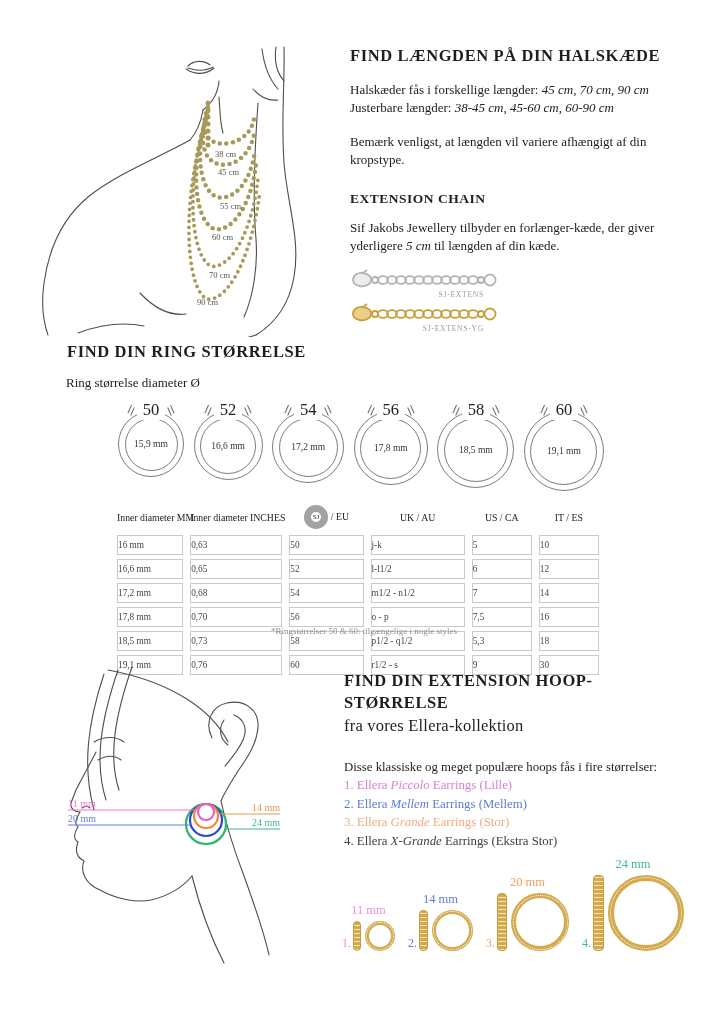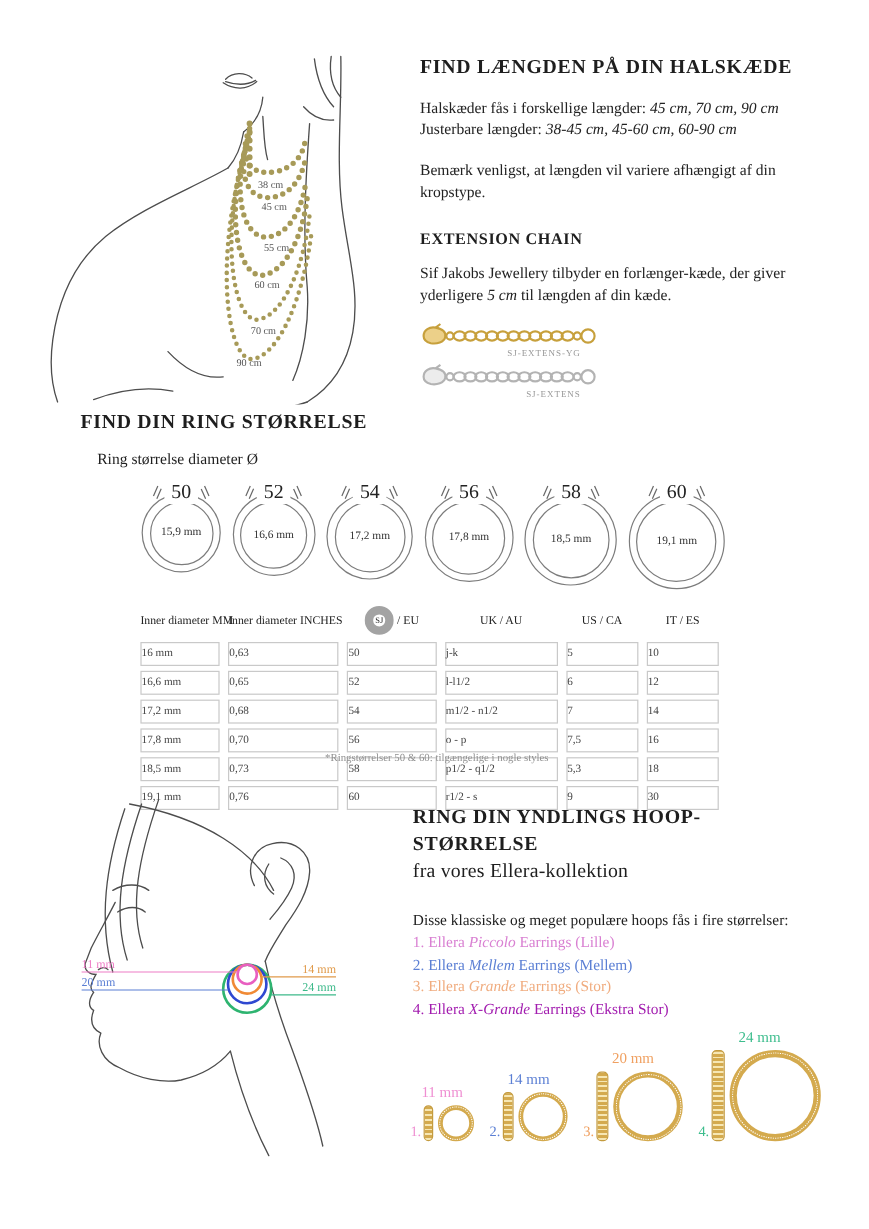--- a/index.html
+++ b/index.html
@@ -22,21 +22,21 @@
   .neck-text .h-main { margin-bottom:15px; }
   .neck-text .p1 { margin-bottom:15px; }
   .neck-text .p2 { margin-bottom:21px; }
   .ext-title { margin-bottom:12px; }
   .ext-body  { margin-bottom:13px; }
   .chain-block { width:150px; margin-bottom:2px; }
   .chain-label { font-size:7.5px; letter-spacing:.8px; color:#9a9a9a; text-align:right; padding-right:16px; margin:-1px 0 4px 0; }
 
   
   .ring-title { left:67px; top:342px; }
-  .ring-subtitle { left:81px; top:375px; font-size:13px; }
+  .ring-subtitle { left:66px; top:375px; font-size:13px; }
   .rings-row { left:118px; top:400px; width:486px; display:flex; justify-content:space-between; align-items:flex-start; }
   .ring { display:flex; flex-direction:column; align-items:center; }
   .ring-num { position:relative; z-index:2; background:#fff; padding:0 6px; margin-bottom:-9px; font-size:16.5px; color:#222; }
   .ring-num::before, .ring-num::after { content:""; position:absolute; top:7px; width:1.2px; height:9px; background:#666; }
   .ring-num::before { left:-5px; transform:rotate(24deg); box-shadow:-3.5px -1px 0 #666; }
   .ring-num::after  { right:-5px; transform:rotate(-24deg); box-shadow:3.5px -1px 0 #666; }
   .ring-outer { width:var(--d); height:var(--d); border:1px solid #7c7c7c; border-radius:50%; display:flex; align-items:center; justify-content:center; }
   .ring-inner { width:calc(var(--d) - 13px); height:calc(var(--d) - 13px); border:1px solid #7c7c7c; border-radius:50%; display:flex; align-items:center; justify-content:center; font-size:9.5px; color:#333; }
   .ring:nth-child(1){--d:66px} .ring:nth-child(2){--d:69px} .ring:nth-child(3){--d:72px}
   .ring:nth-child(4){--d:74px} .ring:nth-child(5){--d:77px} .ring:nth-child(6){--d:80px}
@@ -120,20 +120,44 @@
   <div class="h-main">FIND LÆNGDEN PÅ DIN HALSKÆDE</div>
   <div class="body-p p1">
     <div><span>Halskæder fås i forskellige længder: </span><i>45 cm, 70 cm, 90 cm</i></div>
     <div><span>Justerbare længder: </span><i>38-45 cm, 45-60 cm, 60-90 cm</i></div>
   </div>
   <div class="body-p p2">Bemærk venligst, at længden vil variere afhængigt af din kropstype.</div>
 
   <div class="h-sub ext-title">EXTENSION CHAIN</div>
   <div class="body-p ext-body">
     <span>Sif Jakobs Jewellery tilbyder en forlænger-kæde, der giver yderligere </span><i>5 cm</i><span> til længden af din kæde.</span>
+  </div>
+
+  <div class="chain-block">
+    <svg width="150" height="22" viewBox="0 0 150 22">
+      <g stroke-width="1.8" fill="none" stroke="#b3b3b3">
+        <path d="M3,11 C3,6 8,3 13,4 C19,5 22,8 21,12 C20,16 14,18 9,17 C5,16 3,14 3,11 Z" fill="#ececec"></path>
+        <path d="M13,4 L17,1"></path>
+        <circle cx="25" cy="11" r="3"></circle>
+        <ellipse cx="33" cy="11" rx="5" ry="3.8"></ellipse>
+          <ellipse cx="42" cy="11" rx="5" ry="3.8"></ellipse>
+        <ellipse cx="51" cy="11" rx="5" ry="3.8"></ellipse>
+          <ellipse cx="60" cy="11" rx="5" ry="3.8"></ellipse>
+        <ellipse cx="69" cy="11" rx="5" ry="3.8"></ellipse>
+          <ellipse cx="78" cy="11" rx="5" ry="3.8"></ellipse>
+        <ellipse cx="87" cy="11" rx="5" ry="3.8"></ellipse>
+          <ellipse cx="96" cy="11" rx="5" ry="3.8"></ellipse>
+        <ellipse cx="105" cy="11" rx="5" ry="3.8"></ellipse>
+          <ellipse cx="114" cy="11" rx="5" ry="3.8"></ellipse>
+        <ellipse cx="123" cy="11" rx="5" ry="3.8"></ellipse>
+        <circle cx="131" cy="11" r="3"></circle>
+        <circle cx="140" cy="11" r="5.5"></circle>
+      </g>
+    </svg>
+    <div class="chain-label">SJ-EXTENS</div>
   </div>
 
   <div class="chain-block">
     <svg width="150" height="22" viewBox="0 0 150 22">
       <g stroke-width="1.8" fill="none" stroke="#c7a03c">
         <path d="M3,11 C3,6 8,3 13,4 C19,5 22,8 21,12 C20,16 14,18 9,17 C5,16 3,14 3,11 Z" fill="#ecd089"></path>
         <path d="M13,4 L17,1"></path>
         <circle cx="25" cy="11" r="3"></circle>
         <ellipse cx="33" cy="11" rx="5" ry="3.8"></ellipse>
           <ellipse cx="42" cy="11" rx="5" ry="3.8"></ellipse>
@@ -145,44 +169,20 @@
           <ellipse cx="96" cy="11" rx="5" ry="3.8"></ellipse>
         <ellipse cx="105" cy="11" rx="5" ry="3.8"></ellipse>
           <ellipse cx="114" cy="11" rx="5" ry="3.8"></ellipse>
         <ellipse cx="123" cy="11" rx="5" ry="3.8"></ellipse>
         <circle cx="131" cy="11" r="3"></circle>
         <circle cx="140" cy="11" r="5.5"></circle>
       </g>
     </svg>
     <div class="chain-label">SJ-EXTENS-YG</div>
   </div>
-
-  <div class="chain-block">
-    <svg width="150" height="22" viewBox="0 0 150 22">
-      <g stroke-width="1.8" fill="none" stroke="#b3b3b3">
-        <path d="M3,11 C3,6 8,3 13,4 C19,5 22,8 21,12 C20,16 14,18 9,17 C5,16 3,14 3,11 Z" fill="#ececec"></path>
-        <path d="M13,4 L17,1"></path>
-        <circle cx="25" cy="11" r="3"></circle>
-        <ellipse cx="33" cy="11" rx="5" ry="3.8"></ellipse>
-          <ellipse cx="42" cy="11" rx="5" ry="3.8"></ellipse>
-        <ellipse cx="51" cy="11" rx="5" ry="3.8"></ellipse>
-          <ellipse cx="60" cy="11" rx="5" ry="3.8"></ellipse>
-        <ellipse cx="69" cy="11" rx="5" ry="3.8"></ellipse>
-          <ellipse cx="78" cy="11" rx="5" ry="3.8"></ellipse>
-        <ellipse cx="87" cy="11" rx="5" ry="3.8"></ellipse>
-          <ellipse cx="96" cy="11" rx="5" ry="3.8"></ellipse>
-        <ellipse cx="105" cy="11" rx="5" ry="3.8"></ellipse>
-          <ellipse cx="114" cy="11" rx="5" ry="3.8"></ellipse>
-        <ellipse cx="123" cy="11" rx="5" ry="3.8"></ellipse>
-        <circle cx="131" cy="11" r="3"></circle>
-        <circle cx="140" cy="11" r="5.5"></circle>
-      </g>
-    </svg>
-    <div class="chain-label">SJ-EXTENS</div>
-  </div>
 </div>
 
 <div class="abs h-main ring-title">FIND DIN RING STØRRELSE</div>
 <div class="abs ring-subtitle">Ring størrelse diameter Ø</div>
 
 <div class="abs rings-row">
   <div class="ring">
     <div class="ring-num">50</div>
     <div class="ring-outer">
         <div class="ring-inner">15,9 mm</div>
@@ -322,34 +322,34 @@
     <line x1="166" y1="154" x2="228" y2="154" stroke="#e09a4a"></line>
     <line x1="174" y1="169" x2="228" y2="169" stroke="#3db98a"></line>
   </g>
   <text class="diagram-label" x="16" y="147" fill="#ee7cc6">11 mm</text>
   <text class="diagram-label" x="16" y="162" fill="#5b7fd4">20 mm</text>
   <text class="diagram-label" x="228" y="151" text-anchor="end" fill="#e09a4a">14 mm</text>
   <text class="diagram-label" x="228" y="166" text-anchor="end" fill="#3db98a">24 mm</text>
 </svg>
 
 <div class="abs hoop-text">
-  <div class="h-main">RING DIN YNDLINGS HOOP-STØRRELSE</div>
+  <div class="h-main">FIND DIN EXTENSION HOOP-STØRRELSE</div>
   <div class="h-main" style="font-weight:500; letter-spacing:.2px;">fra vores Ellera-kollektion</div>
   <div class="hoop-intro">Disse klassiske og meget populære hoops fås i fire størrelser:</div>
 
   <div class="hoop-item" style="color: rgb(217, 128, 210);">
     <span>1.</span><span> Ellera </span><i>Piccolo</i><span> Earrings (Lille)</span>
   </div>
   <div class="hoop-item" style="color: rgb(91, 127, 212);">
     <span>2.</span><span> Ellera </span><i>Mellem</i><span> Earrings (Mellem)</span>
   </div>
   <div class="hoop-item" style="color: rgb(240, 172, 127);">
     <span>3.</span><span> Ellera </span><i>Grande</i><span> Earrings (Stor)</span>
   </div>
-  <div class="hoop-item" style="color: #a21caf;">
+  <div class="hoop-item" style="color: #404040;">
     <span>4.</span><span> Ellera </span><i>X-Grande</i><span> Earrings (Ekstra Stor)</span>
   </div>
 
 </div>
 
 <div class="abs products-row">
   <div class="product">
     <span class="psize" style="color: rgb(239, 143, 210);">11 mm</span>
     <div class="pshapes">
       <span class="pnum" style="color: rgb(239, 143, 210);">1.</span>

